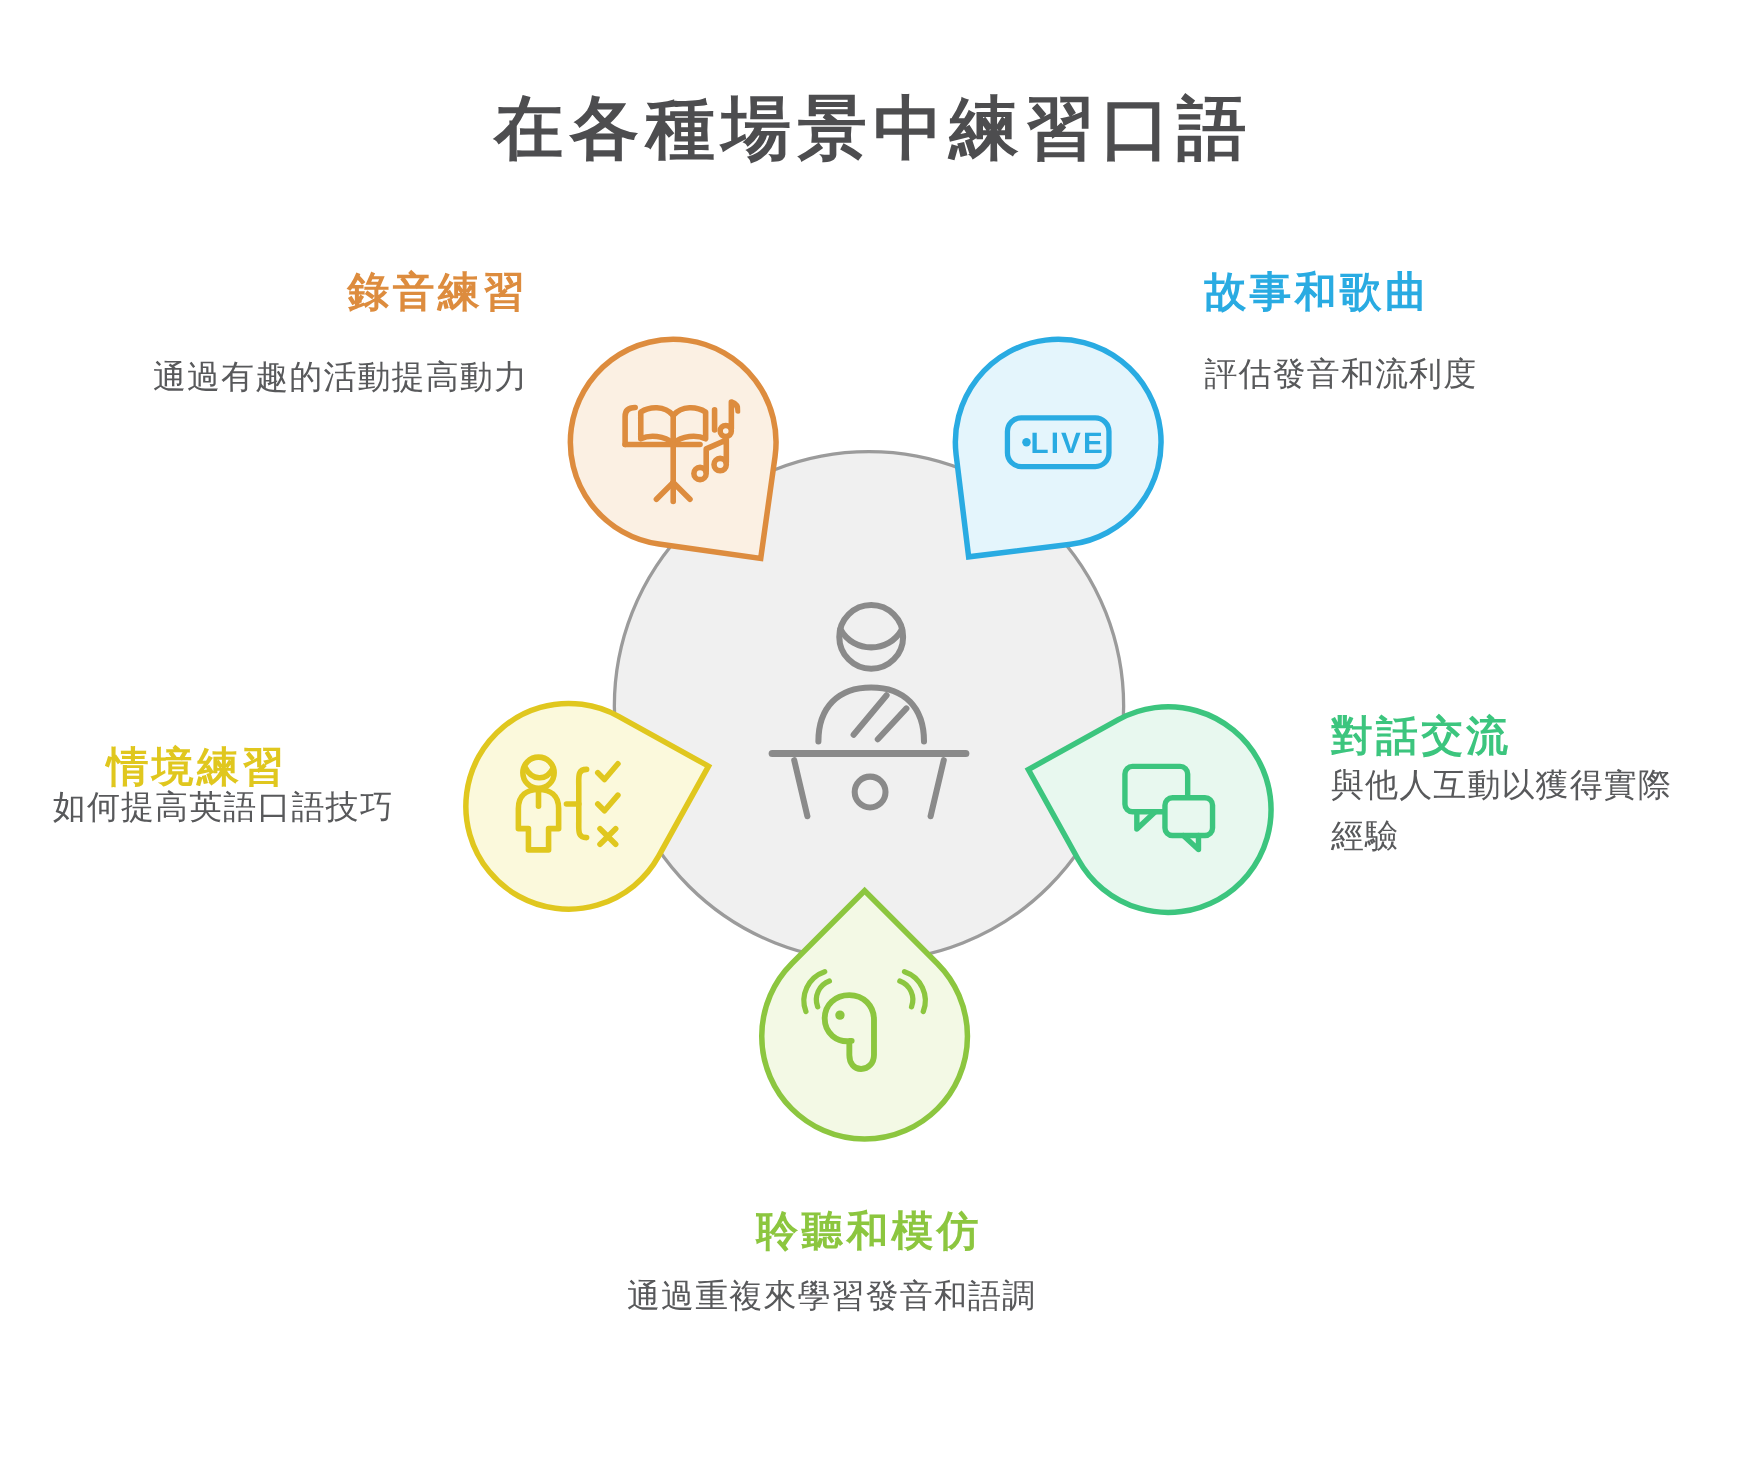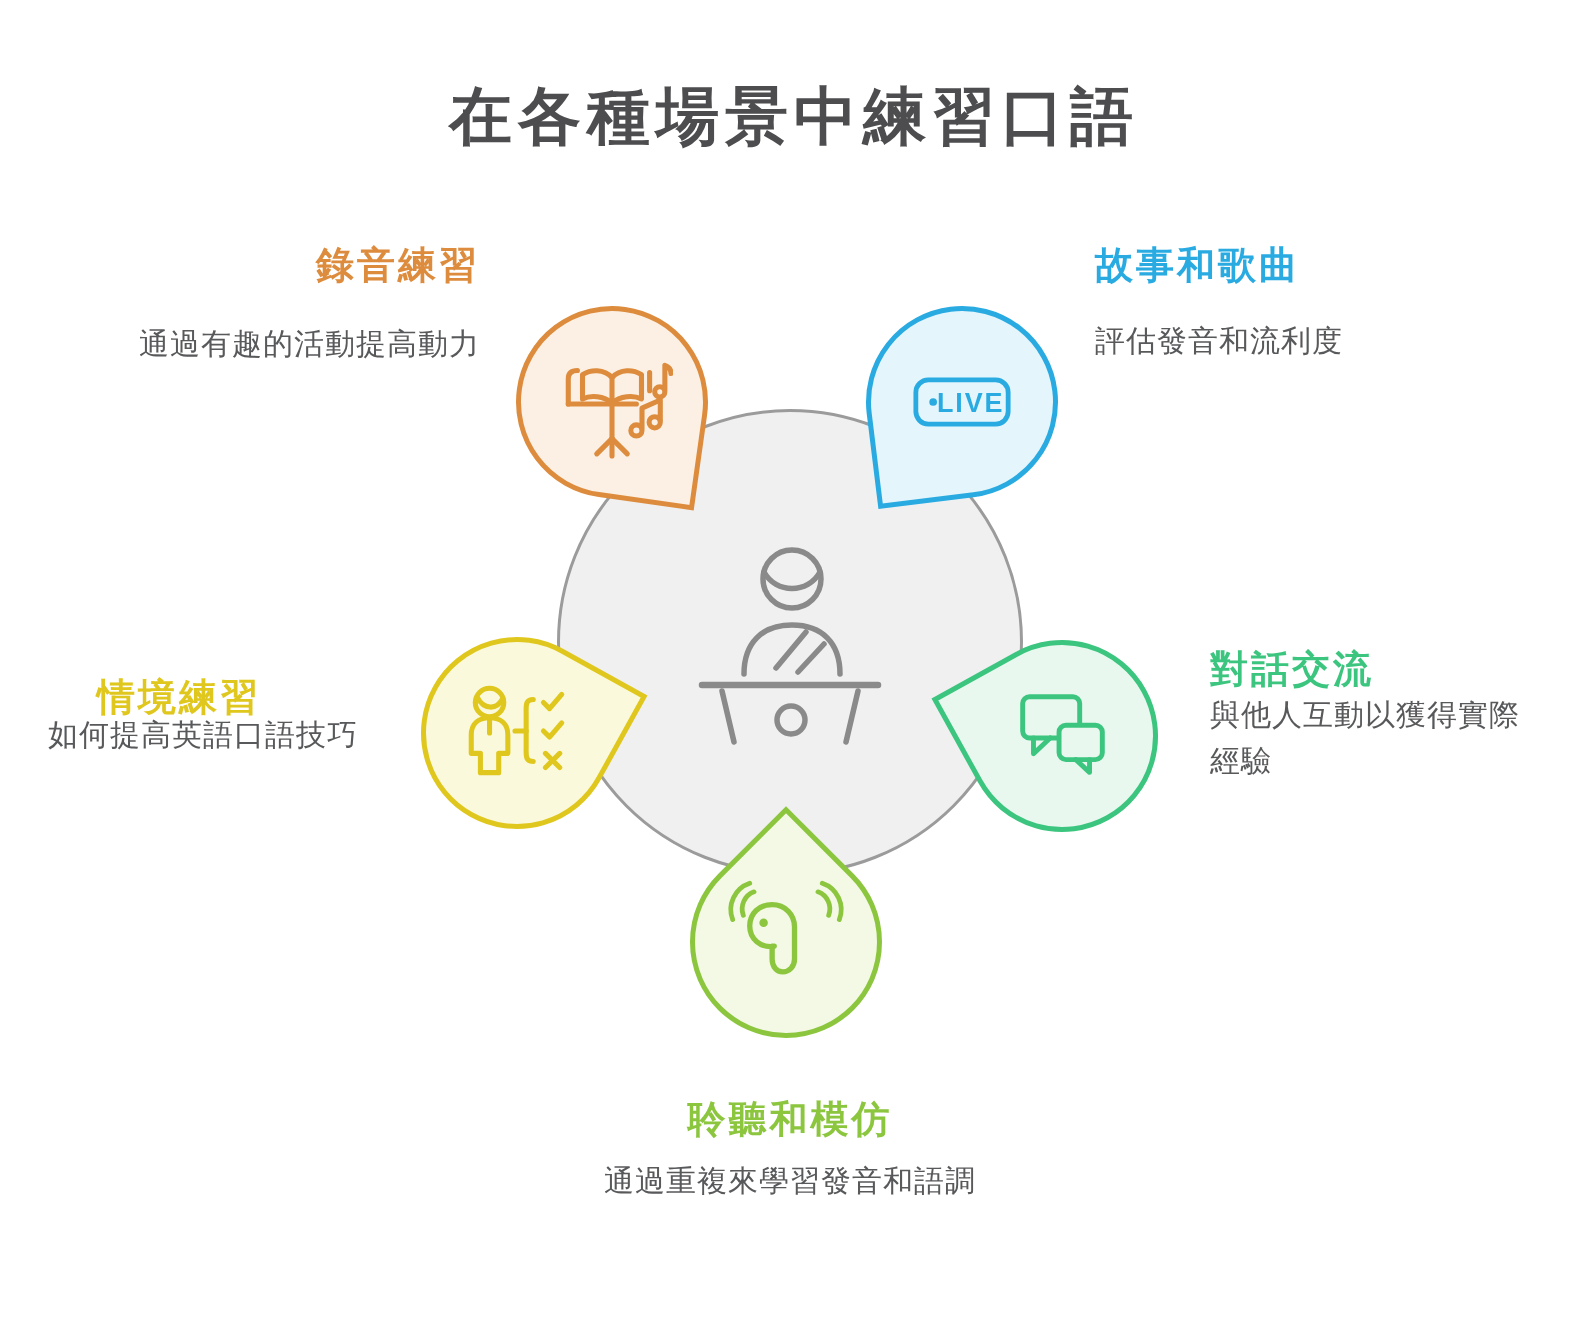--- a/index.html
+++ b/index.html
@@ -54,21 +54,21 @@
   }
   .t0h { left:80px;   top:240px;  width:400px; text-align:right; }
   .t0d { left:60px;   top:321px;  width:420px; text-align:right; }
   .t1h { left:1095px; top:240px;  width:420px; text-align:left; }
   .t1d { left:1095px; top:318px;  width:440px; text-align:left; }
   .t2h { left:0px;    top:672px;  width:358px; text-align:center;font-family:Liberation Serif, serif; }
   .t2d { left:0px;    top:712px;  width:358px; text-align:right; }
   .t3h { left:1210px; top:644px;  width:370px; text-align:left; }
   .t3d { left:1210px; top:692px;  width:332px; text-align:left; }
   .t4h { left:590px;  top:1070px; width:400px; text-align:center;margin-top:24px; }
-  .t4d { left:570px;  top:1158px; width:440px; text-align:center; }
+  .t4d { left:570px;  top:1158px; width:440px; text-align:left;font-family:Liberation Mono, monospace; }
 </style>
 </head>
 <body>
 
 <div class="canvas">
 
   <h1 class="title">在各種場景中練習口語</h1>
 
   <div class="center-circle"></div>
   <svg class="center-icon" viewBox="0 0 184 202">

